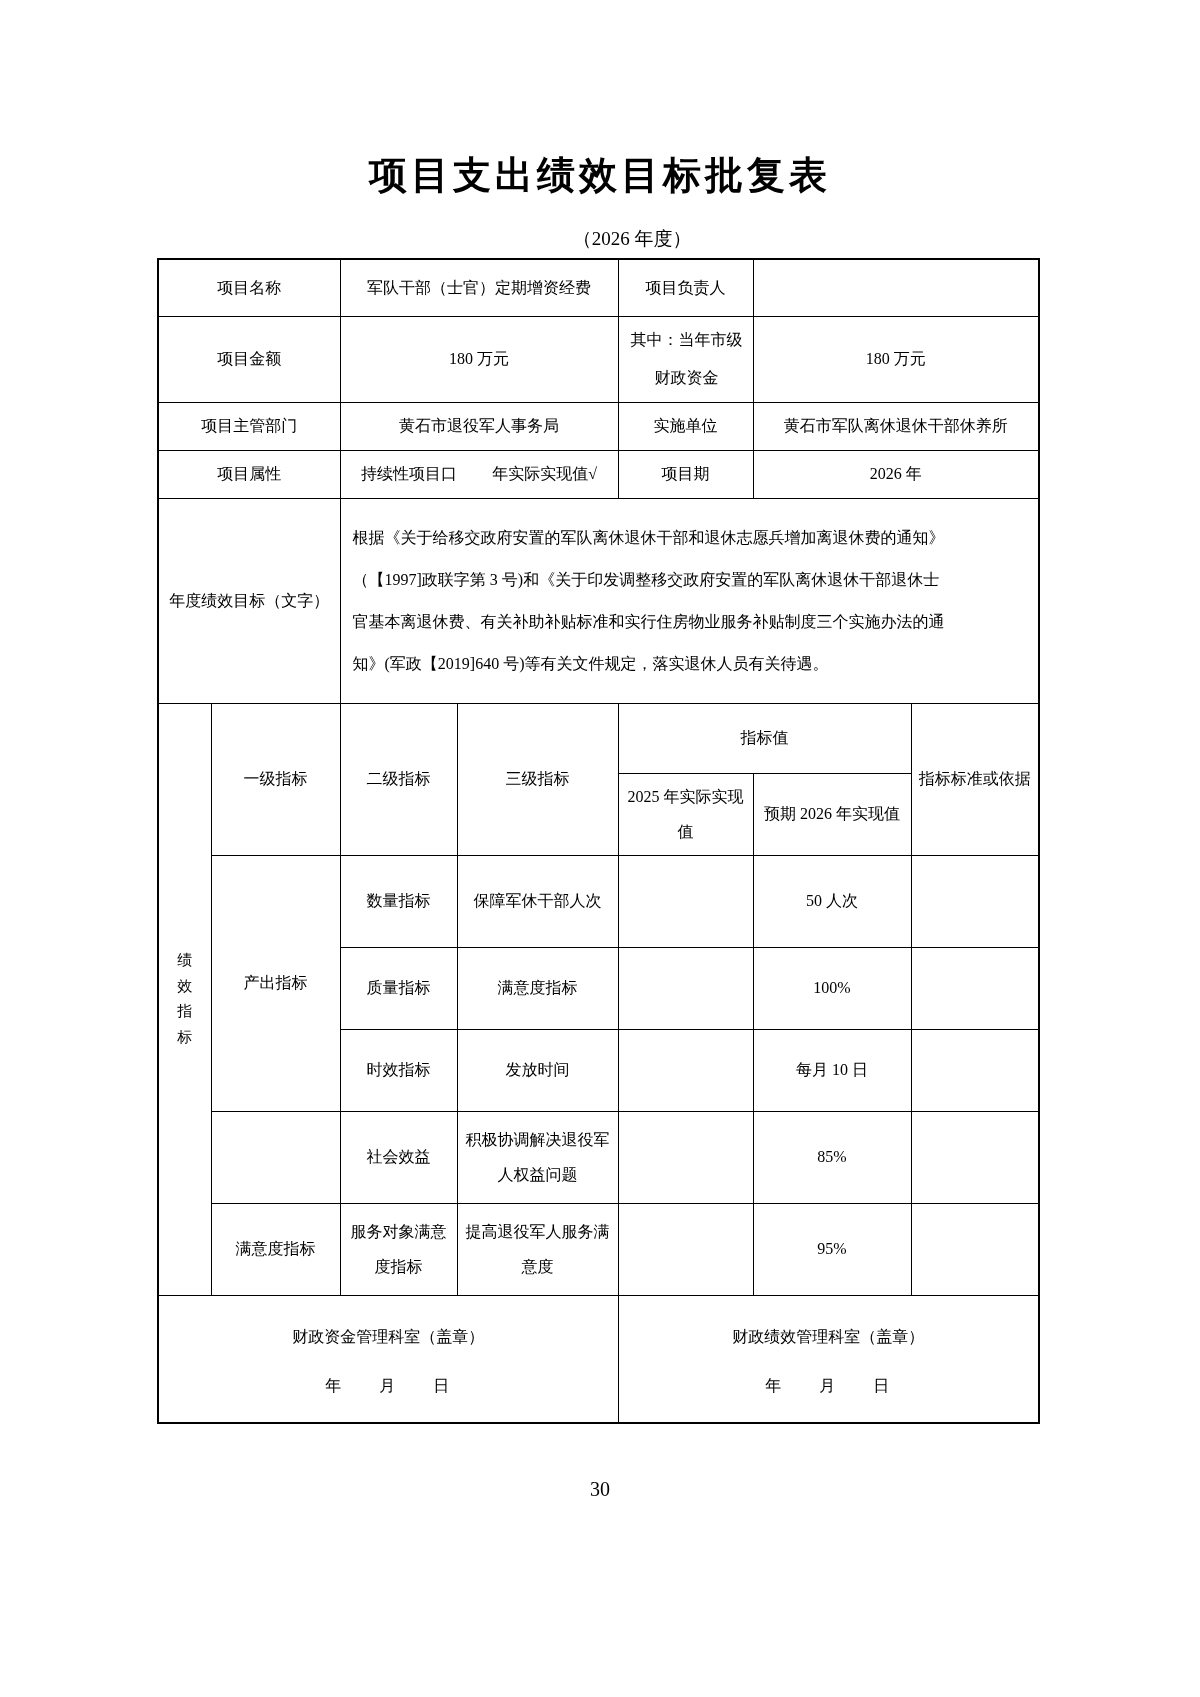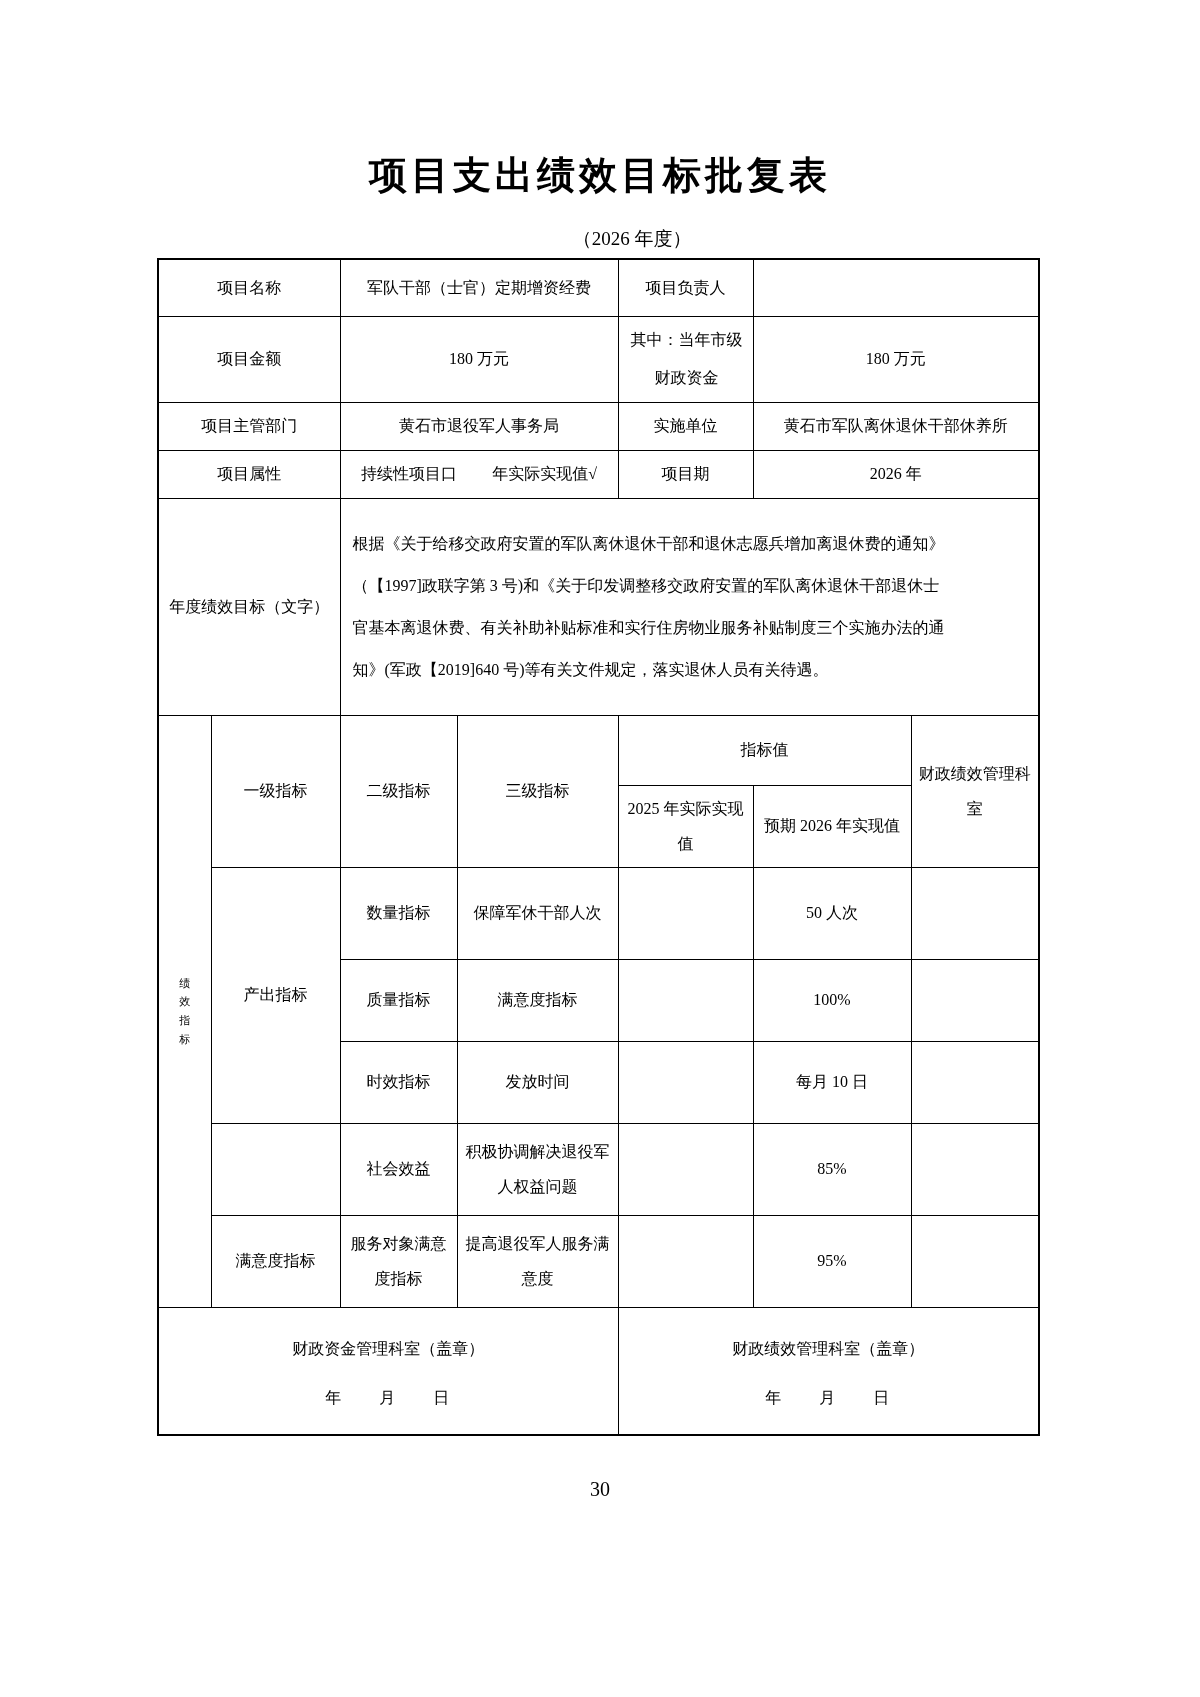--- a/index.html
+++ b/index.html
@@ -50,23 +50,23 @@
   tr.r5  { height: 168px; }
   tr.r6  { height: 70px; }
   tr.r7  { height: 82px; }
   tr.r8  { height: 92px; }
   tr.r9  { height: 82px; }
   tr.r10 { height: 82px; margin-left: 13px; }
   tr.r11 { height: 92px; }
   tr.r12 { height: 92px; }
   tr.r13 { height: 128px; }
   td.left-align { text-align: center; padding-right: 4px; line-height: 2.4; }
-  td.goal-text { text-align: left; padding: 24px 12px; }
+  td.goal-text { text-align: left; padding: 18px 12px; }
   td.goal-text div { line-height: 42px; }
-  td.vertical { padding: 0 15px; line-height: 1.7; font-size: 11px; }
+  td.vertical { padding: 0 15px; line-height: 1.7; font-size: 15px; }
   td.gap-value span.gap { display: inline-block; width: 2.2em; }
   .footer-cell div.sign-title { line-height: 2.4; margin-top: 6px; }
   .footer-cell div.sign-date  { line-height: 2.4; margin-top: 10px; letter-spacing: 2px; }
   .page-number {
     position: absolute;
     top: 1478px; left: 0; width: 100%;
     text-align: center;
     font-size: 20px;
   }
 </style>
@@ -127,21 +127,21 @@
       <div>知》(军政【2019]640 号)等有关文件规定，落实退休人员有关待遇。</div>
     </td>
   </tr>
 
   <tr class="r6">
     <td rowspan="7" class="vertical">绩效指标</td>
     <td rowspan="2">一级指标</td>
     <td rowspan="2">二级指标</td>
     <td rowspan="2">三级指标</td>
     <td colspan="2">指标值</td>
-    <td rowspan="2">财政绩效管理科室</td>
+    <td rowspan="2">指标标准或依据</td>
   </tr>
 
   <tr class="r7">
     <td>2025 年实际实现值</td>
     <td>预期 2026 年实现值</td>
   </tr>
 
   <tr class="r8">
     <td rowspan="3">产出指标</td>
     <td>数量指标</td>

